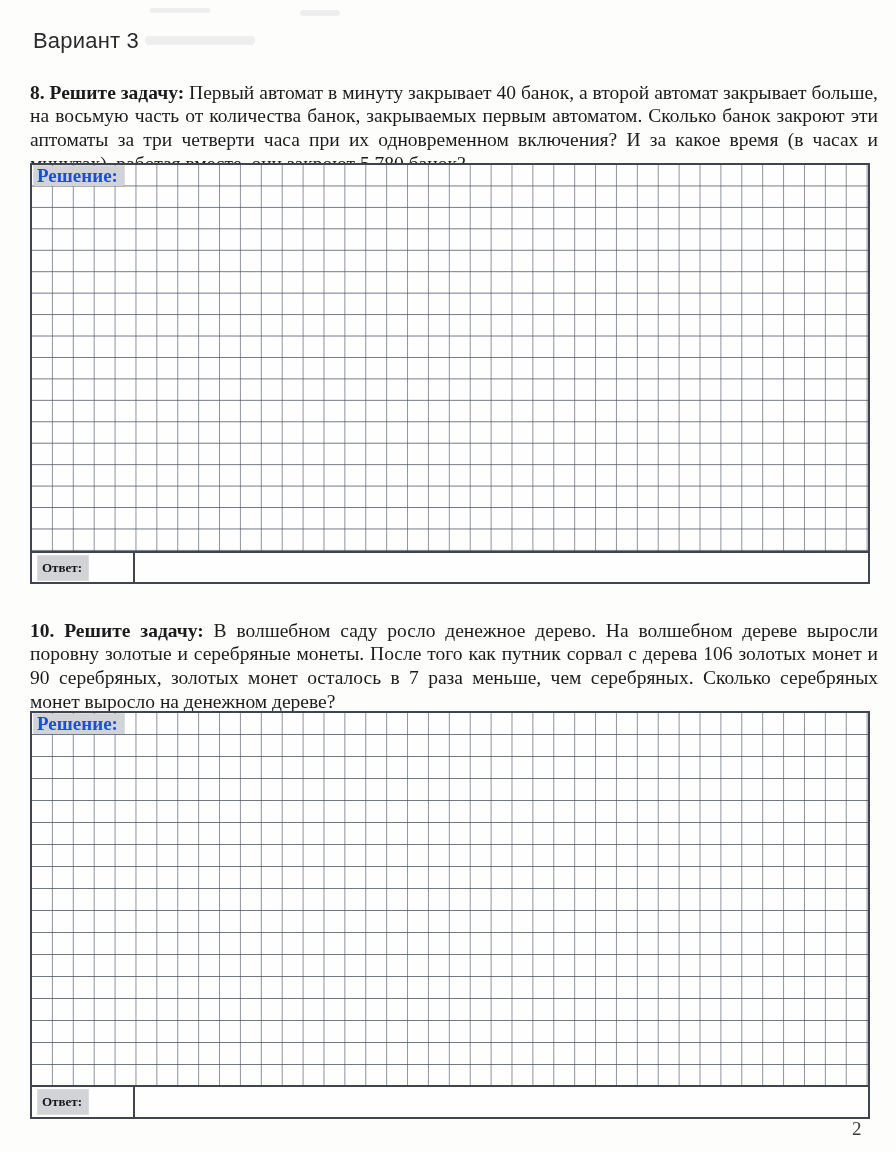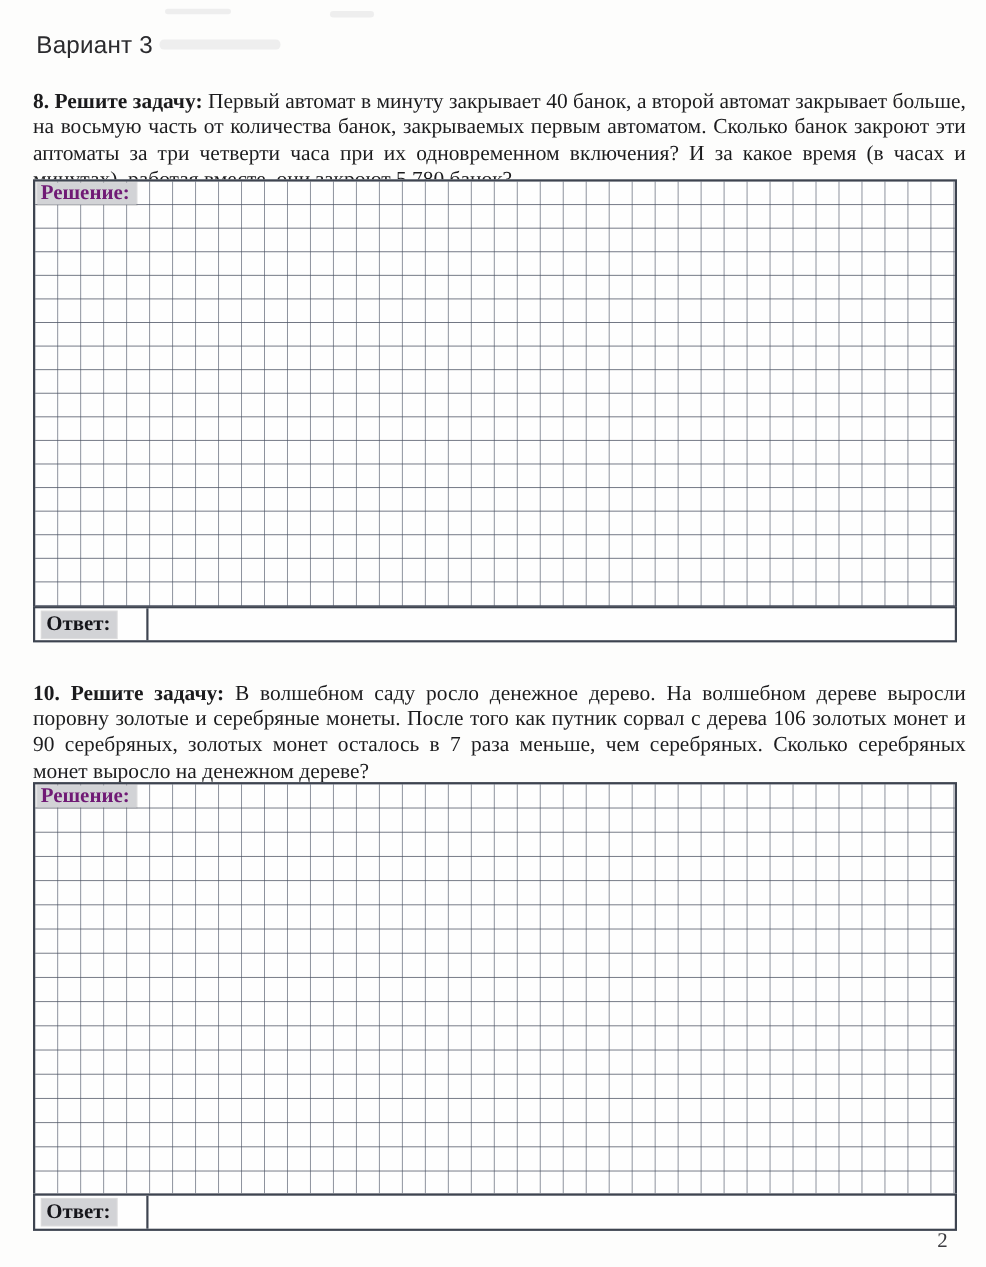--- a/index.html
+++ b/index.html
@@ -39,40 +39,40 @@
   }
   .grid-1 { top: 163px; height: 390px; background-size: 20.9px 21.45px; }
   .grid-2 { top: 711px; height: 376px; background-size: 20.9px 22.0px; }
 
   .solution-label {
     position: absolute; top: 1px; left: 2px;
     height: 20px; line-height: 20px;
     background: #d2d3d6;
     font-weight: bold; font-size: 19px;
     padding: 0 6px 0 3px;
-    color: #701a75;
+    color: #1d4ed8;
     box-shadow: 0 0 0 1px rgba(120,120,125,0.25);
   }
 
   .answer-row {
     position: absolute; left: 30px; width: 840px;
     box-sizing: border-box;
     border: 2px solid #3e4450;
     background: #fefefe;
   }
   .answer-row-1 { top: 551px; height: 33px; }
   .answer-row-2 { top: 1085px; height: 34px; }
   .answer-divider {
     position: absolute; left: 101px; top: 0; bottom: 0;
     width: 2px; background: #3e4450;
   }
   .answer-label {
     position: absolute; top: 3px; left: 6px;
     background: #d2d3d6;
-    font-weight: bold; font-size: 19px; line-height: 23px;
+    font-weight: bold; font-size: 13px; line-height: 23px;
     padding: 0 6px 1px 4px;
     color: #15151a;
     box-shadow: 0 0 0 1px rgba(120,120,125,0.25);
   }
   .answer-blank { position: absolute; left: 103px; top: 0; right: 0; bottom: 0; }
 
   .page-number {
     position: absolute; left: 852px; top: 1118px;
     font-family: "Liberation Serif", serif;
     font-size: 19px; color: #3a3a3e;

